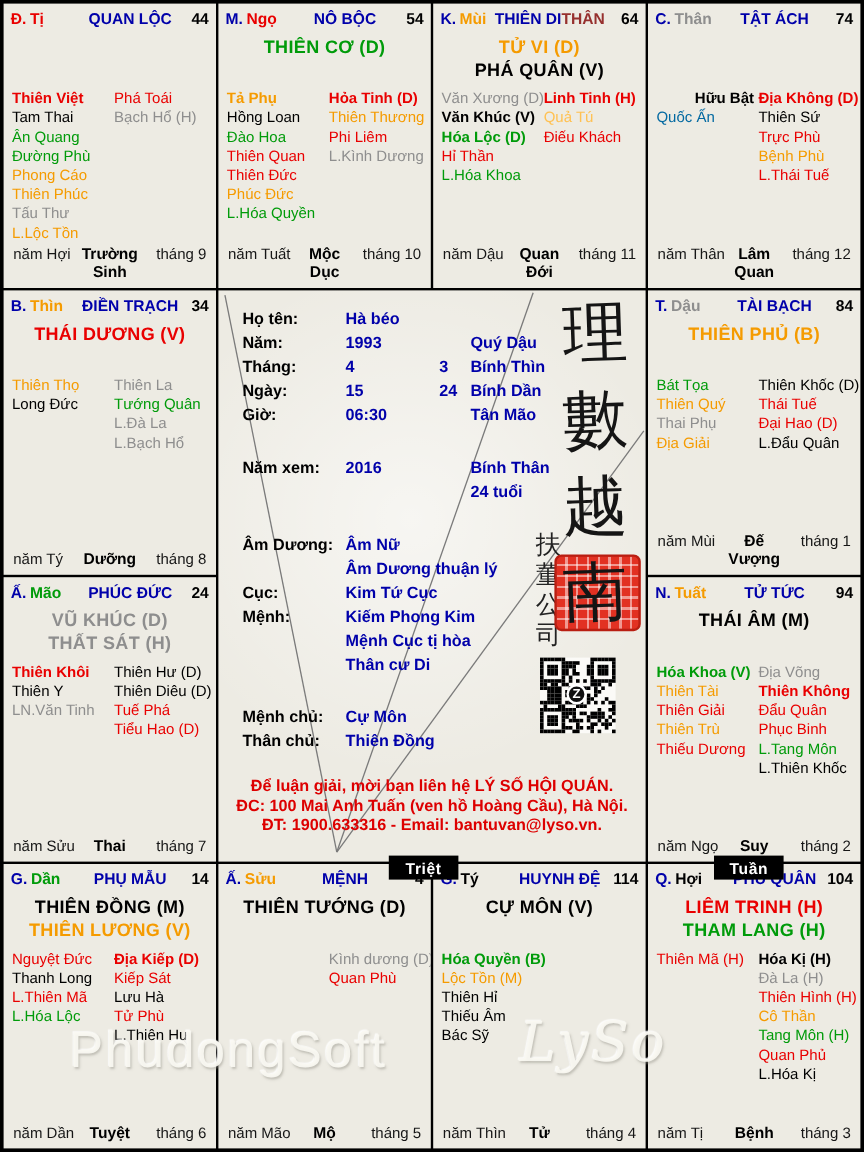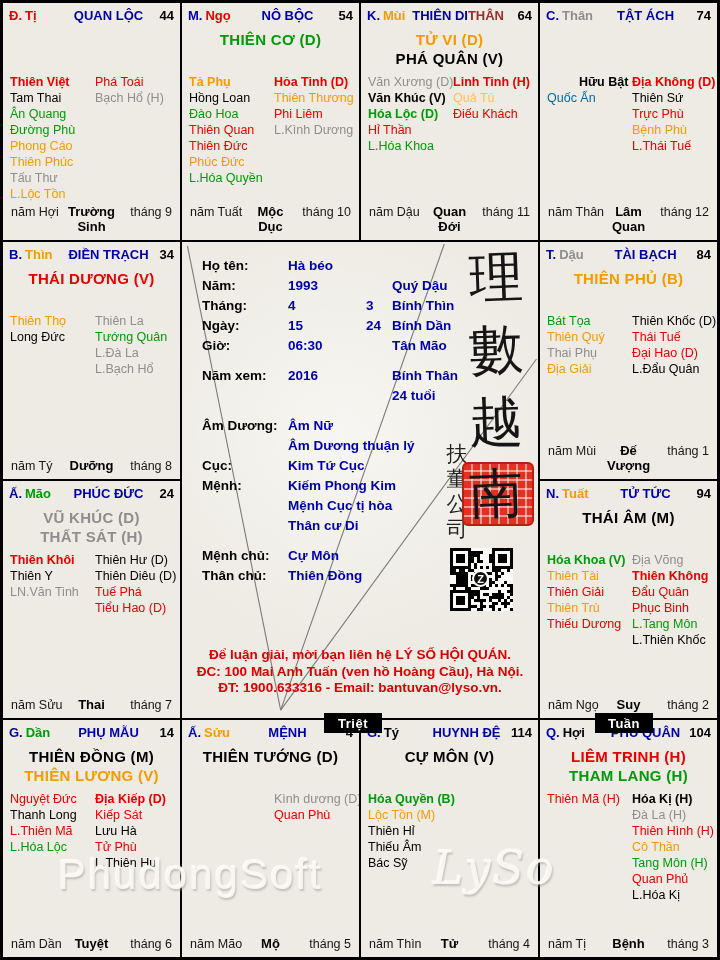--- a/index.html
+++ b/index.html
@@ -25,21 +25,21 @@
   .col-r{left:52%}
   .star.b{font-weight:bold}
   
   .ftr{position:absolute;left:8px;right:8px;bottom:6px;display:flex;align-items:baseline;font-size:12.5px;color:#161616}
   .fy{width:66px}
   .fs{flex:1;text-align:center;font-weight:bold;font-size:13px;color:#000}
   .fm{width:66px;text-align:right}
   
   #info-rows{position:absolute;left:20px;top:14px;font-size:13.5px;font-weight:bold;white-space:nowrap;z-index:4}
   .irow{height:20px;line-height:20px}
-  .irow.gap{margin-top:10px}
+  .irow.gap{margin-top:24px}
   .lab{display:inline-block;width:86px;color:#000}
   .v{color:#0000AA}
   .v1{display:inline-block;min-width:78px}
   .v2{display:inline-block;min-width:26px}
   
   #calligraphy{position:absolute;left:282px;top:0;width:64px;text-align:center;z-index:5;
      font-family:"DejaVu Serif","Liberation Serif",serif;color:#151515}
   .cchar{font-size:54px;line-height:72px;height:72px;transform:rotate(-2deg)}
   #company{position:absolute;left:262px;top:200px;width:26px;text-align:center;z-index:4;
      font-family:"DejaVu Serif","Liberation Serif",serif;color:#222}

